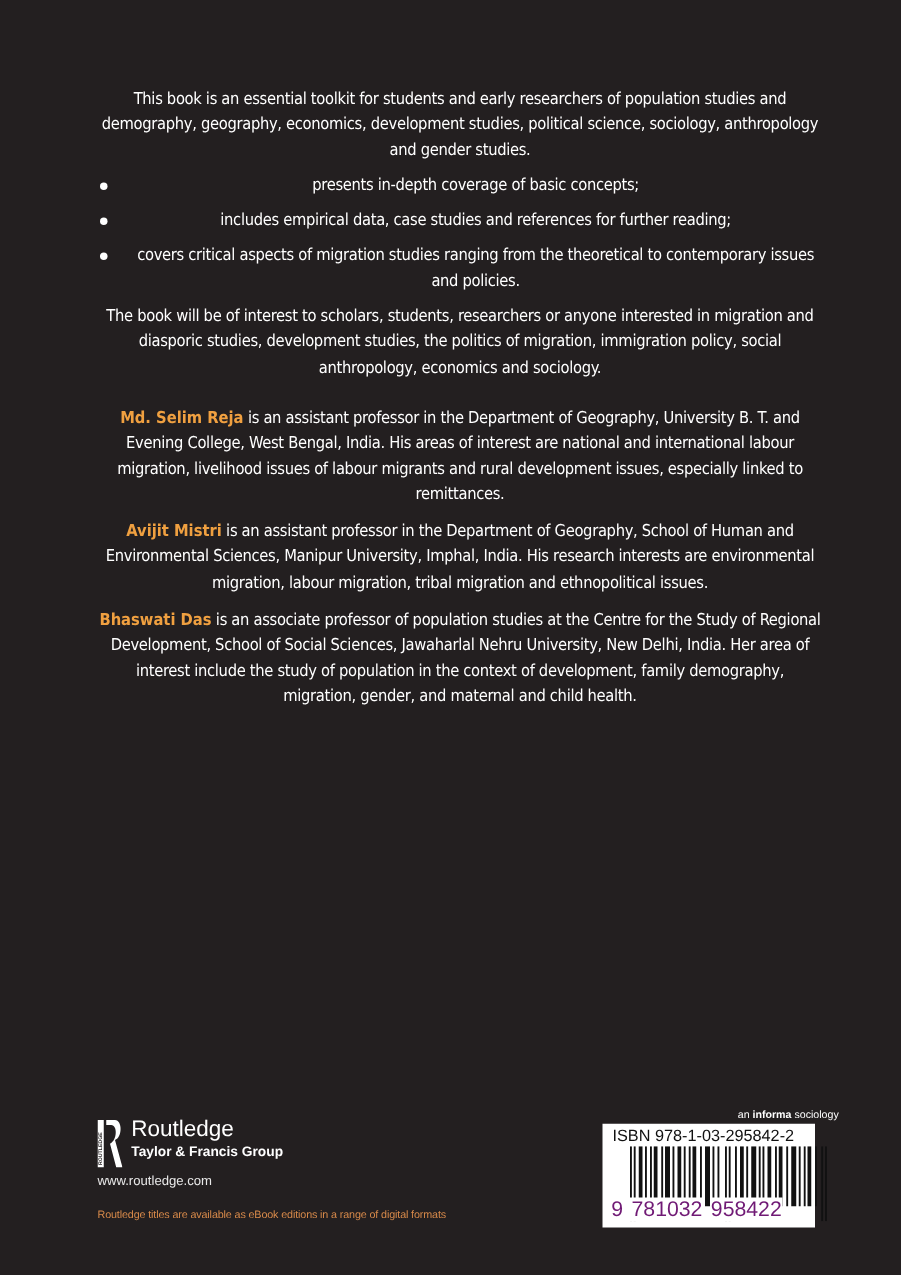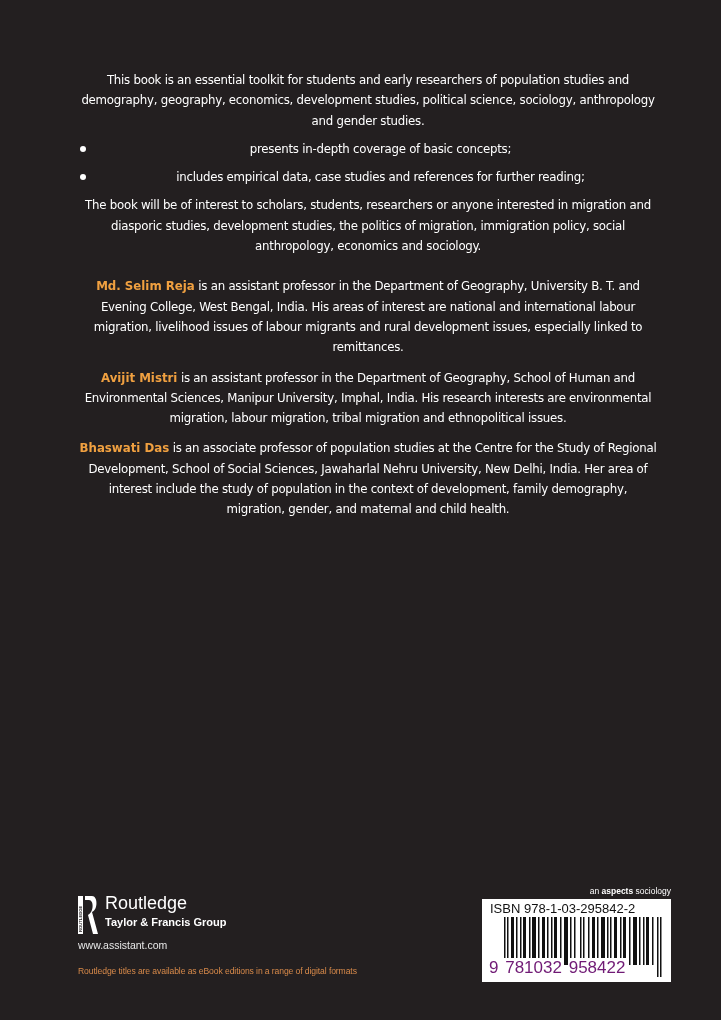--- a/index.html
+++ b/index.html
@@ -77,21 +77,21 @@
 
   
   .informa {
     position: absolute; right: 50px; top: 886px;
     font-family: "Liberation Sans", sans-serif;
     font-size: 8.5px; color: #fff; white-space: nowrap;
   }
   .informa b { font-weight: bold; }
   .barcode-box {
     position: absolute; left: 482px; top: 899px;
-    width: 189px; height: 83px;
+    width: 170px; height: 83px;
     background: #ffffff;
   }
   .isbn-text {
     position: absolute; left: 8px; top: 2px;
     font-family: "Liberation Sans", sans-serif;
     font-size: 13px; color: #111; white-space: nowrap;
   }
   .bars {
     position: absolute; left: 22px; top: 18px;
     width: 160px; height: 60px;
@@ -110,20 +110,24 @@
 <div class="content">
   <p class="para">This book is an essential toolkit for students and early researchers of population studies and demography, geography, economics, development studies, political science, sociology, anthropology and gender studies.</p>
   <ul class="bullets">
     <li>
       <span class="dot"></span>
       <span>presents in-depth coverage of basic concepts;</span>
     </li>
     <li>
       <span class="dot"></span>
       <span>includes empirical data, case studies and references for further reading;</span>
+    </li>
+    <li>
+      <span class="dot"></span>
+      <span>covers critical aspects of migration studies ranging from the theoretical to contemporary issues and policies.</span>
     </li>
   </ul>
   <p class="para">The book will be of interest to scholars, students, researchers or anyone interested in migration and diasporic studies, development studies, the politics of migration, immigration policy, social anthropology, economics and sociology.</p>
 
   <div class="bios">
     <p class="bio">
       <span class="name">Md. Selim Reja</span><span> is an assistant professor in the Department of Geography, University B. T. and Evening College, West Bengal, India. His areas of interest are national and international labour migration, livelihood issues of labour migrants and rural development issues, especially linked to remittances.</span>
     </p>
     <p class="bio">
       <span class="name">Avijit Mistri</span><span> is an assistant professor in the Department of Geography, School of Human and Environmental Sciences, Manipur University, Imphal, India. His research interests are environmental migration, labour migration, tribal migration and ethnopolitical issues.</span>
@@ -136,24 +140,24 @@
 
 <div class="publisher">
   <svg class="logo-mark" viewBox="0 0 20 38">
     <rect x="0" y="0" width="5" height="38" fill="#fff"></rect>
     <text x="3.7" y="36" transform="rotate(-90 3.7 36)" font-size="4.2" font-family="Liberation Sans, sans-serif" font-weight="bold" fill="#231f20">ROUTLEDGE</text>
     <path d="M7 0 H14 C20 0 20 14 14 16 L20 38 H15 L10 19 C16 16 16 4 11 4 H7 Z" fill="#fff"></path>
   </svg>
   <div class="brand">Routledge</div>
   <div class="brand-sub">Taylor &amp; Francis Group</div>
 </div>
-<div class="website">www.assistant.com</div>
+<div class="website">www.routledge.com</div>
 <div class="ebook-note">Routledge titles are available as eBook editions in a range of digital formats</div>
 
-<div class="informa"><span>an </span><b>aspects</b><span> sociology</span></div>
+<div class="informa"><span>an </span><b>informa</b><span> sociology</span></div>
 
 <div class="barcode-box">
   <div class="isbn-text">ISBN 978-1-03-295842-2</div>
   <svg class="bars" viewBox="0 0 160 60" preserveAspectRatio="none">
     <g fill="#111">
       <rect x="0" y="0" width="1.5" height="60"></rect>
         <rect x="3" y="0" width="1.5" height="60"></rect>
       <rect x="7" y="0" width="3" height="48"></rect>
         <rect x="12" y="0" width="1.5" height="48"></rect>
       <rect x="16" y="0" width="1.5" height="48"></rect>

